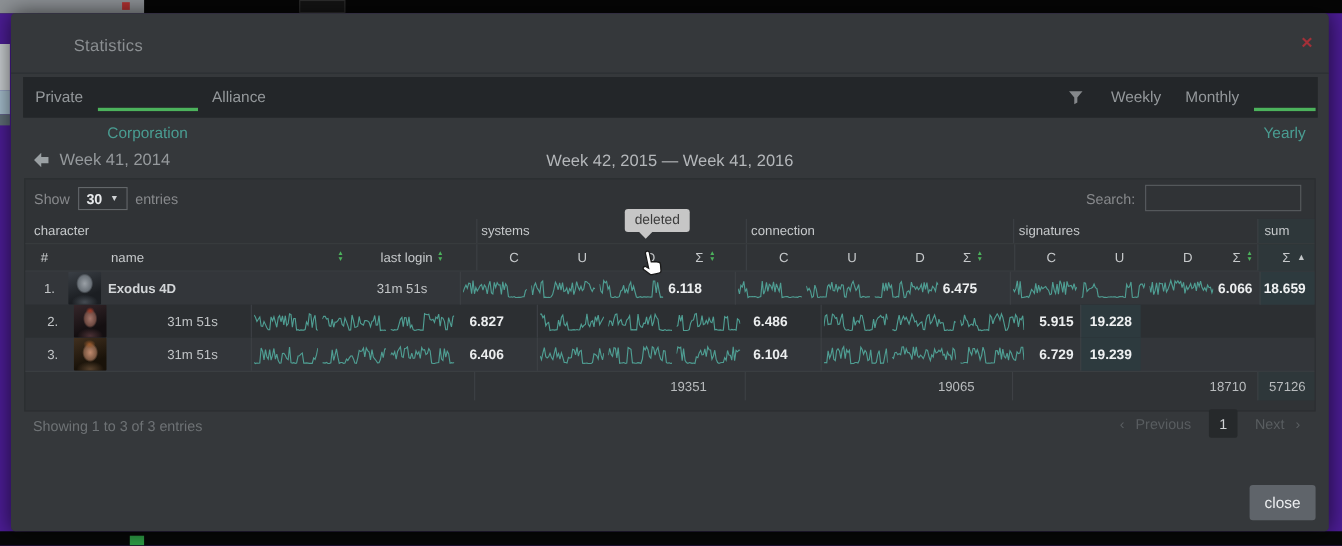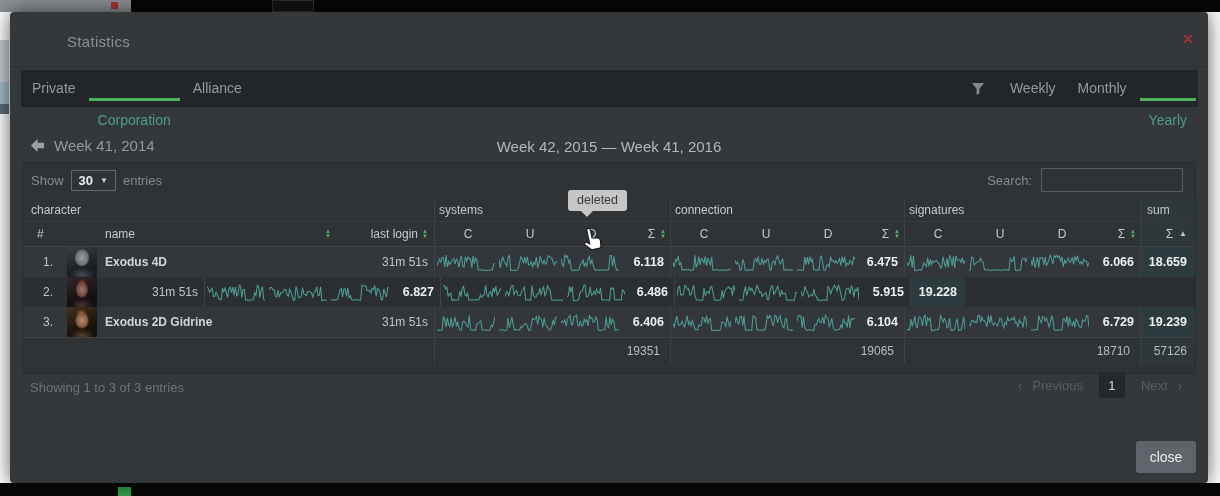--- a/index.html
+++ b/index.html
@@ -1,17 +1,17 @@
 <!DOCTYPE html>
 <html><head>
 <meta charset="utf-8">
 <style>
   html,body{margin:0;padding:0;background:#0c0d0e;}
   .stage{position:relative;width:1220px;height:496px;overflow:hidden;
-         font-family:"Liberation Sans",sans-serif;background:#ffffff;cursor:default;}
+         font-family:"Liberation Sans",sans-serif;background:#4c1d95;cursor:default;}
   .abs{position:absolute;}
 
   
   .bg-topbar{left:0;top:0;width:1220px;height:12px;background:#060606;}
   .bg-gray{left:0;top:0;width:131px;height:12px;background:#8d9195;}
   .bg-red{left:111px;top:2px;width:7px;height:7px;background:#b03030;}
   .bg-box{left:272px;top:0;width:40px;height:10px;background:#141414;border:1px solid #2d2d2d;}
   .lf1{left:0;top:40px;width:9px;height:42px;background:#c9cdd0;}
   .lf2{left:0;top:82px;width:9px;height:22px;background:#a4bccb;}
   .lf3{left:0;top:104px;width:9px;height:10px;background:#5f6d77;}
@@ -66,21 +66,21 @@
   .tfoot{display:flex;height:26px;align-items:center;font-size:12px;color:#b9bcbe;
          border-top:1px solid #3e4145;}
 
   .w-idx{width:40px;box-sizing:border-box;padding-left:14px;}
   .trow .w-idx{text-align:right;padding:0 10px 0 0;color:#c2c5c7;}
   .w-ava{width:38px;box-sizing:border-box;display:flex;align-items:center;justify-content:center;height:100%;}
   .w-name{width:230px;box-sizing:border-box;padding-left:4px;display:flex;align-items:center;}
   .w-login{width:103px;box-sizing:border-box;text-align:right;padding-right:6px;
            display:flex;align-items:center;justify-content:flex-end;gap:4px;}
   .w-grp{width:236px;box-sizing:border-box;border-left:1px solid #3e4145;height:100%;
-         display:flex;align-items:center;padding-left:2px;}
+         display:flex;align-items:center;padding-left:2px;margin-left:24px;}
   .w-grp.narrow{width:234px;}
   .w-sum{width:55px;box-sizing:border-box;border-left:1px solid #3e4145;height:100%;
          display:flex;align-items:center;justify-content:flex-end;padding-right:8px;}
   .g-char{width:411px;box-sizing:border-box;padding-left:8px;}
   .hg{height:100%;display:flex;align-items:center;}
   .sumbg{background:#2d3a3e;color:#eef0f1;}
   .hsumbg{background:#2e373a;}
 
   .subc{width:62px;text-align:center;}
   .subsum{flex:1;text-align:right;padding-right:4px;display:flex;align-items:center;
@@ -360,23 +360,20 @@
         <div class="w-sum sumbg">
             <span class="total-val">19.228</span>
           </div>
       </div>
 
       <div class="trow r-a">
         <div class="w-idx">3.</div>
         <div class="w-ava">
             <div class="avatar ava3"></div>
           </div>
-        <div class="w-name">
-            <span class="name-txt">Exodus 2D Gidrine</span>
-          </div>
         <div class="w-login">31m 51s</div>
         <div class="w-grp">
           <svg class="spark" viewBox="0 0 56 20" preserveAspectRatio="none">
               <polyline points="0.0,17.6 1.2,18.5 2.5,18.0 3.7,18.2 5.0,18.1 6.2,4.4 7.5,7.7 8.7,15.2 10.0,5.9 11.2,12.3 12.4,14.4 13.7,5.8 14.9,15.4 16.2,10.9 17.4,4.8 18.7,14.5 19.9,9.9 21.2,15.8 22.4,18.2 23.6,18.0 24.9,9.3 26.1,9.2 27.4,10.9 28.6,13.8 29.9,15.0 31.1,3.6 32.4,17.7 33.6,18.1 34.8,17.7 36.1,18.3 37.3,18.0 38.6,11.7 39.8,11.4 41.1,9.9 42.3,8.9 43.6,18.1 44.8,18.1 46.0,17.9 47.3,18.1 48.5,18.3 49.8,18.3 51.0,18.3 52.3,13.4 53.5,14.7 54.8,10.4 56.0,4.4" fill="none" stroke="#4f9e93" stroke-width="1"></polyline>
             </svg>
           <svg class="spark" viewBox="0 0 56 20" preserveAspectRatio="none">
               <polyline points="0.0,17.7 1.2,17.9 2.5,18.1 3.7,17.5 5.0,18.4 6.2,18.4 7.5,17.8 8.7,6.0 10.0,15.6 11.2,10.9 12.4,5.2 13.7,12.7 14.9,18.3 16.2,17.6 17.4,17.5 18.7,18.3 19.9,18.1 21.2,14.4 22.4,15.7 23.6,13.6 24.9,11.7 26.1,11.5 27.4,14.3 28.6,18.1 29.9,18.4 31.1,13.5 32.4,6.5 33.6,7.4 34.8,7.1 36.1,4.5 37.3,12.5 38.6,4.3 39.8,6.7 41.1,8.0 42.3,15.3 43.6,5.8 44.8,12.6 46.0,14.2 47.3,16.0 48.5,17.9 49.8,17.7 51.0,14.9 52.3,7.8 53.5,13.1 54.8,5.3 56.0,5.2" fill="none" stroke="#4f9e93" stroke-width="1"></polyline>
             </svg>
           <svg class="spark" viewBox="0 0 56 20" preserveAspectRatio="none">
               <polyline points="0.0,10.9 1.2,8.9 2.5,10.6 3.7,7.7 5.0,14.4 6.2,7.6 7.5,5.3 8.7,3.3 10.0,12.3 11.2,12.9 12.4,4.8 13.7,4.6 14.9,3.4 16.2,13.1 17.4,13.9 18.7,9.0 19.9,13.8 21.2,13.5 22.4,7.1 23.6,10.1 24.9,7.8 26.1,13.9 27.4,3.9 28.6,6.3 29.9,5.9 31.1,10.3 32.4,9.2 33.6,4.9 34.8,7.0 36.1,18.0 37.3,18.4 38.6,18.4 39.8,18.0 41.1,17.7 42.3,17.6 43.6,4.7 44.8,14.4 46.0,15.7 47.3,4.8 48.5,12.7 49.8,7.3 51.0,9.6 52.3,18.2 53.5,17.7 54.8,18.0 56.0,17.5" fill="none" stroke="#4f9e93" stroke-width="1"></polyline>

